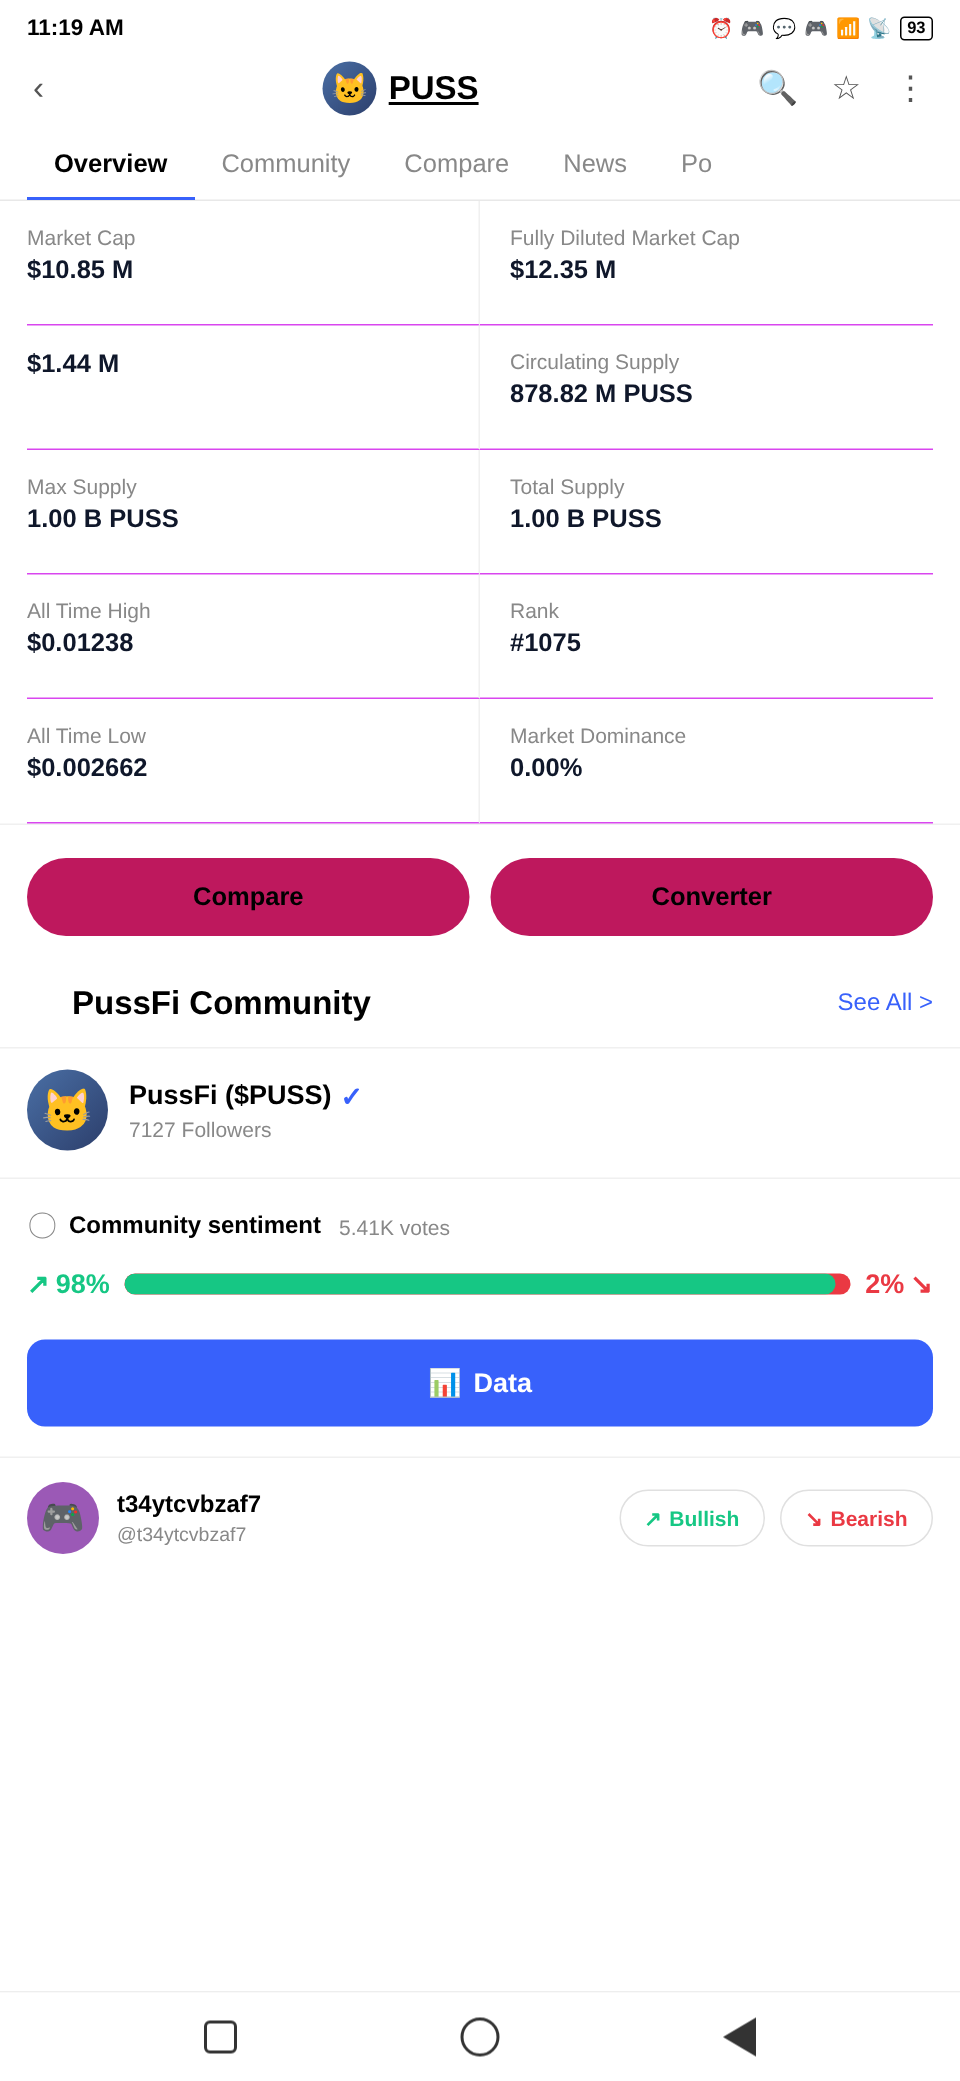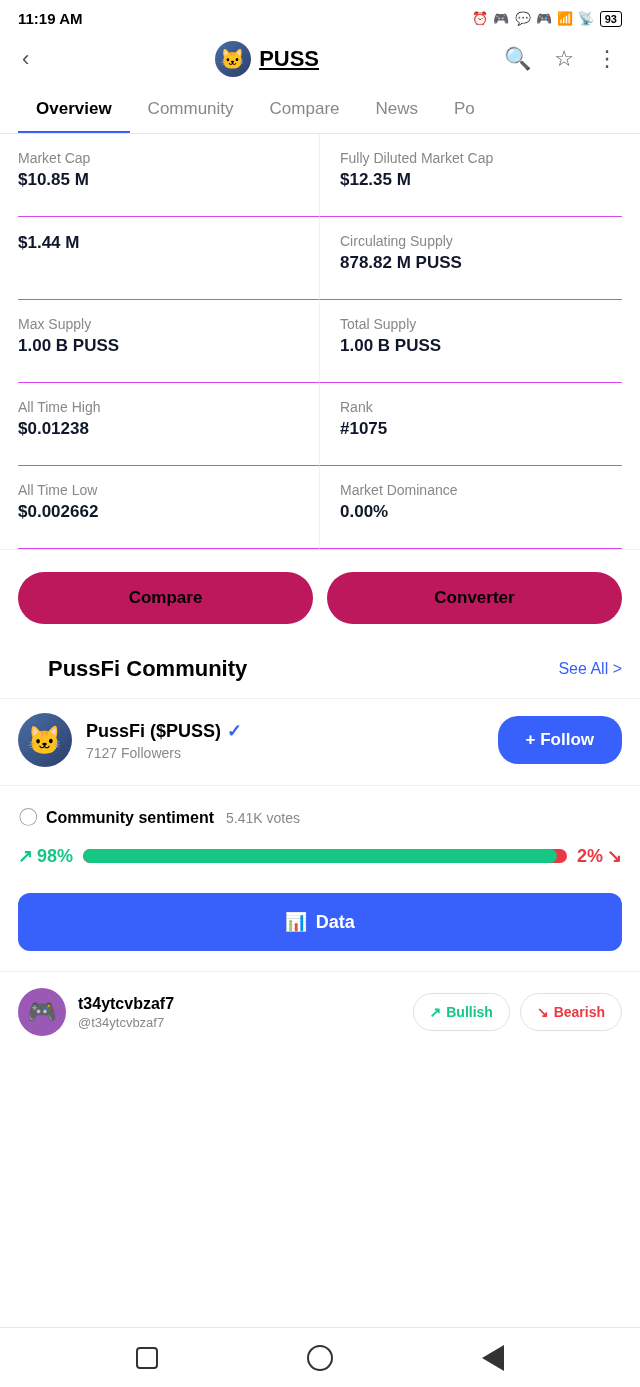--- a/index.html
+++ b/index.html
@@ -192,21 +192,21 @@
       display: flex;
       align-items: center;
       justify-content: center;
       font-size: 28px;
     }
     .community-name {
       font-size: 18px;
       font-weight: 700;
       color: #000;
       display: flex;
-      align-items: flex-end;
+      align-items: center;
       gap: 6px;
     }
     .verified-badge {
       color: #3861fb;
       font-size: 18px;
     }
     .community-followers {
       font-size: 14px;
       color: #888;
       margin-top: 3px;
@@ -499,21 +499,20 @@
     <div class="community-info">
       <div class="community-avatar">🐱</div>
       <div>
         <div class="community-name">
           <span>PussFi ($PUSS)</span>
           <span class="verified-badge">✓</span>
         </div>
         <div class="community-followers">7127 Followers</div>
       </div>
     </div>
-    <button class="follow-btn">+ Follow</button>
   </div>
 
   <div class="sentiment-section">
     <div class="sentiment-header">
       <span class="sentiment-icon">〇</span>
       <span class="sentiment-label">Community sentiment</span>
       <span class="sentiment-votes">5.41K votes</span>
     </div>
     <div class="sentiment-bar-row">
       <div class="bullish-pct">

